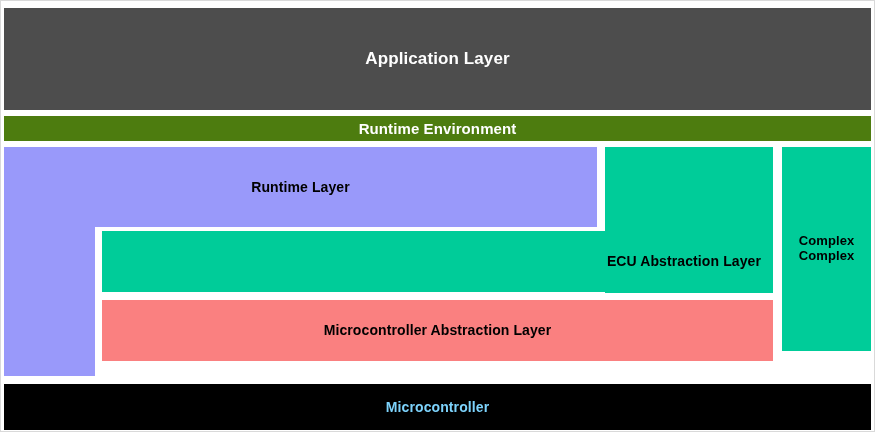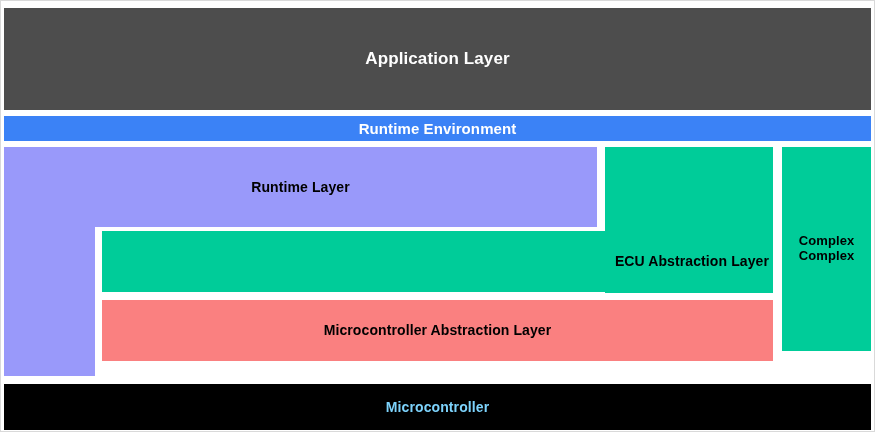--- a/index.html
+++ b/index.html
@@ -35,42 +35,42 @@
     align-items: center;
     justify-content: center;
     text-align: center;
     font-weight: bold;
     letter-spacing: 0.1px;
     line-height: 1.15;
   }
   .block-label {
     display: block;
     width: 100%;
-    padding: 0 4px;
+    padding: 0 12px;
     box-sizing: border-box;
   }
 
   
   #app-layer {
     left: 4px;
     top: 8px;
     width: 867px;
     height: 102px;
     background: #4d4d4d;
     color: #ffffff;
     font-size: 17px;
   }
 
   
   #rte-layer {
     left: 4px;
     top: 116px;
     width: 867px;
     height: 25px;
-    background: #3b82f6;
+    background: #4d7c0f;
     color: #ffffff;
     font-size: 15px;
   }
 
   
   #bsw-green-upper {
     left: 605px;
     top: 147px;
     width: 168px;
     height: 146px;

